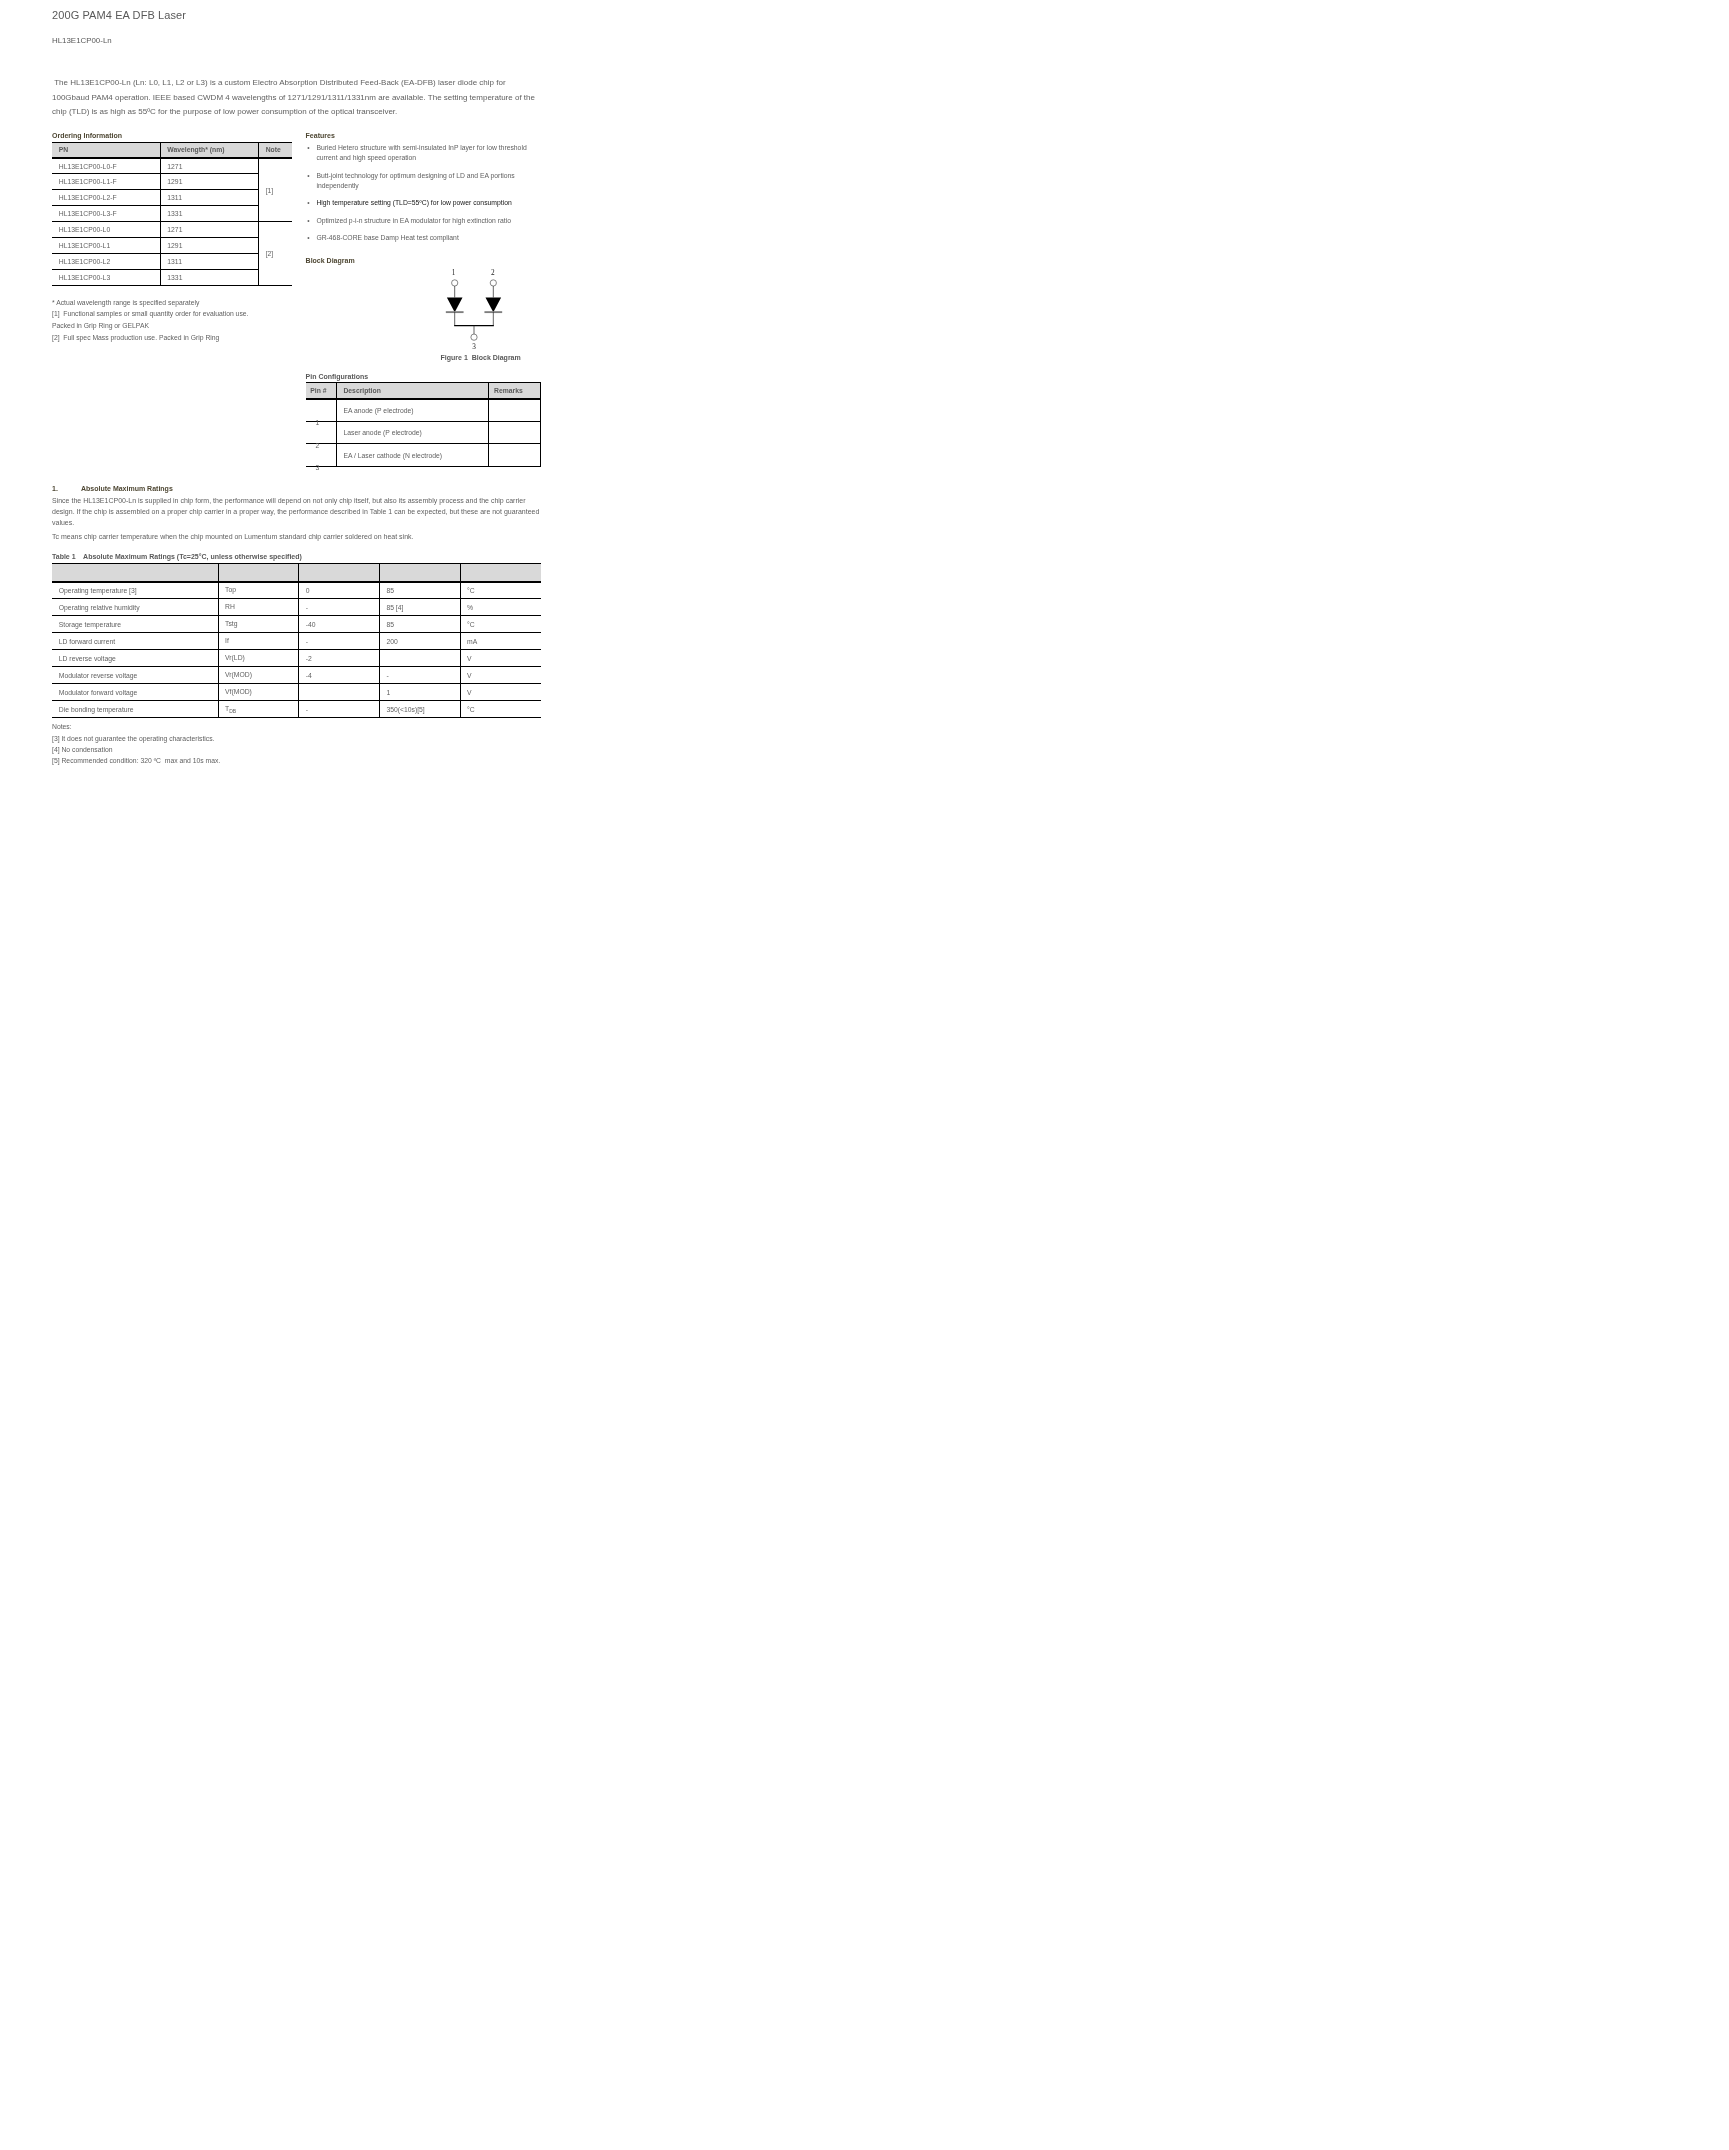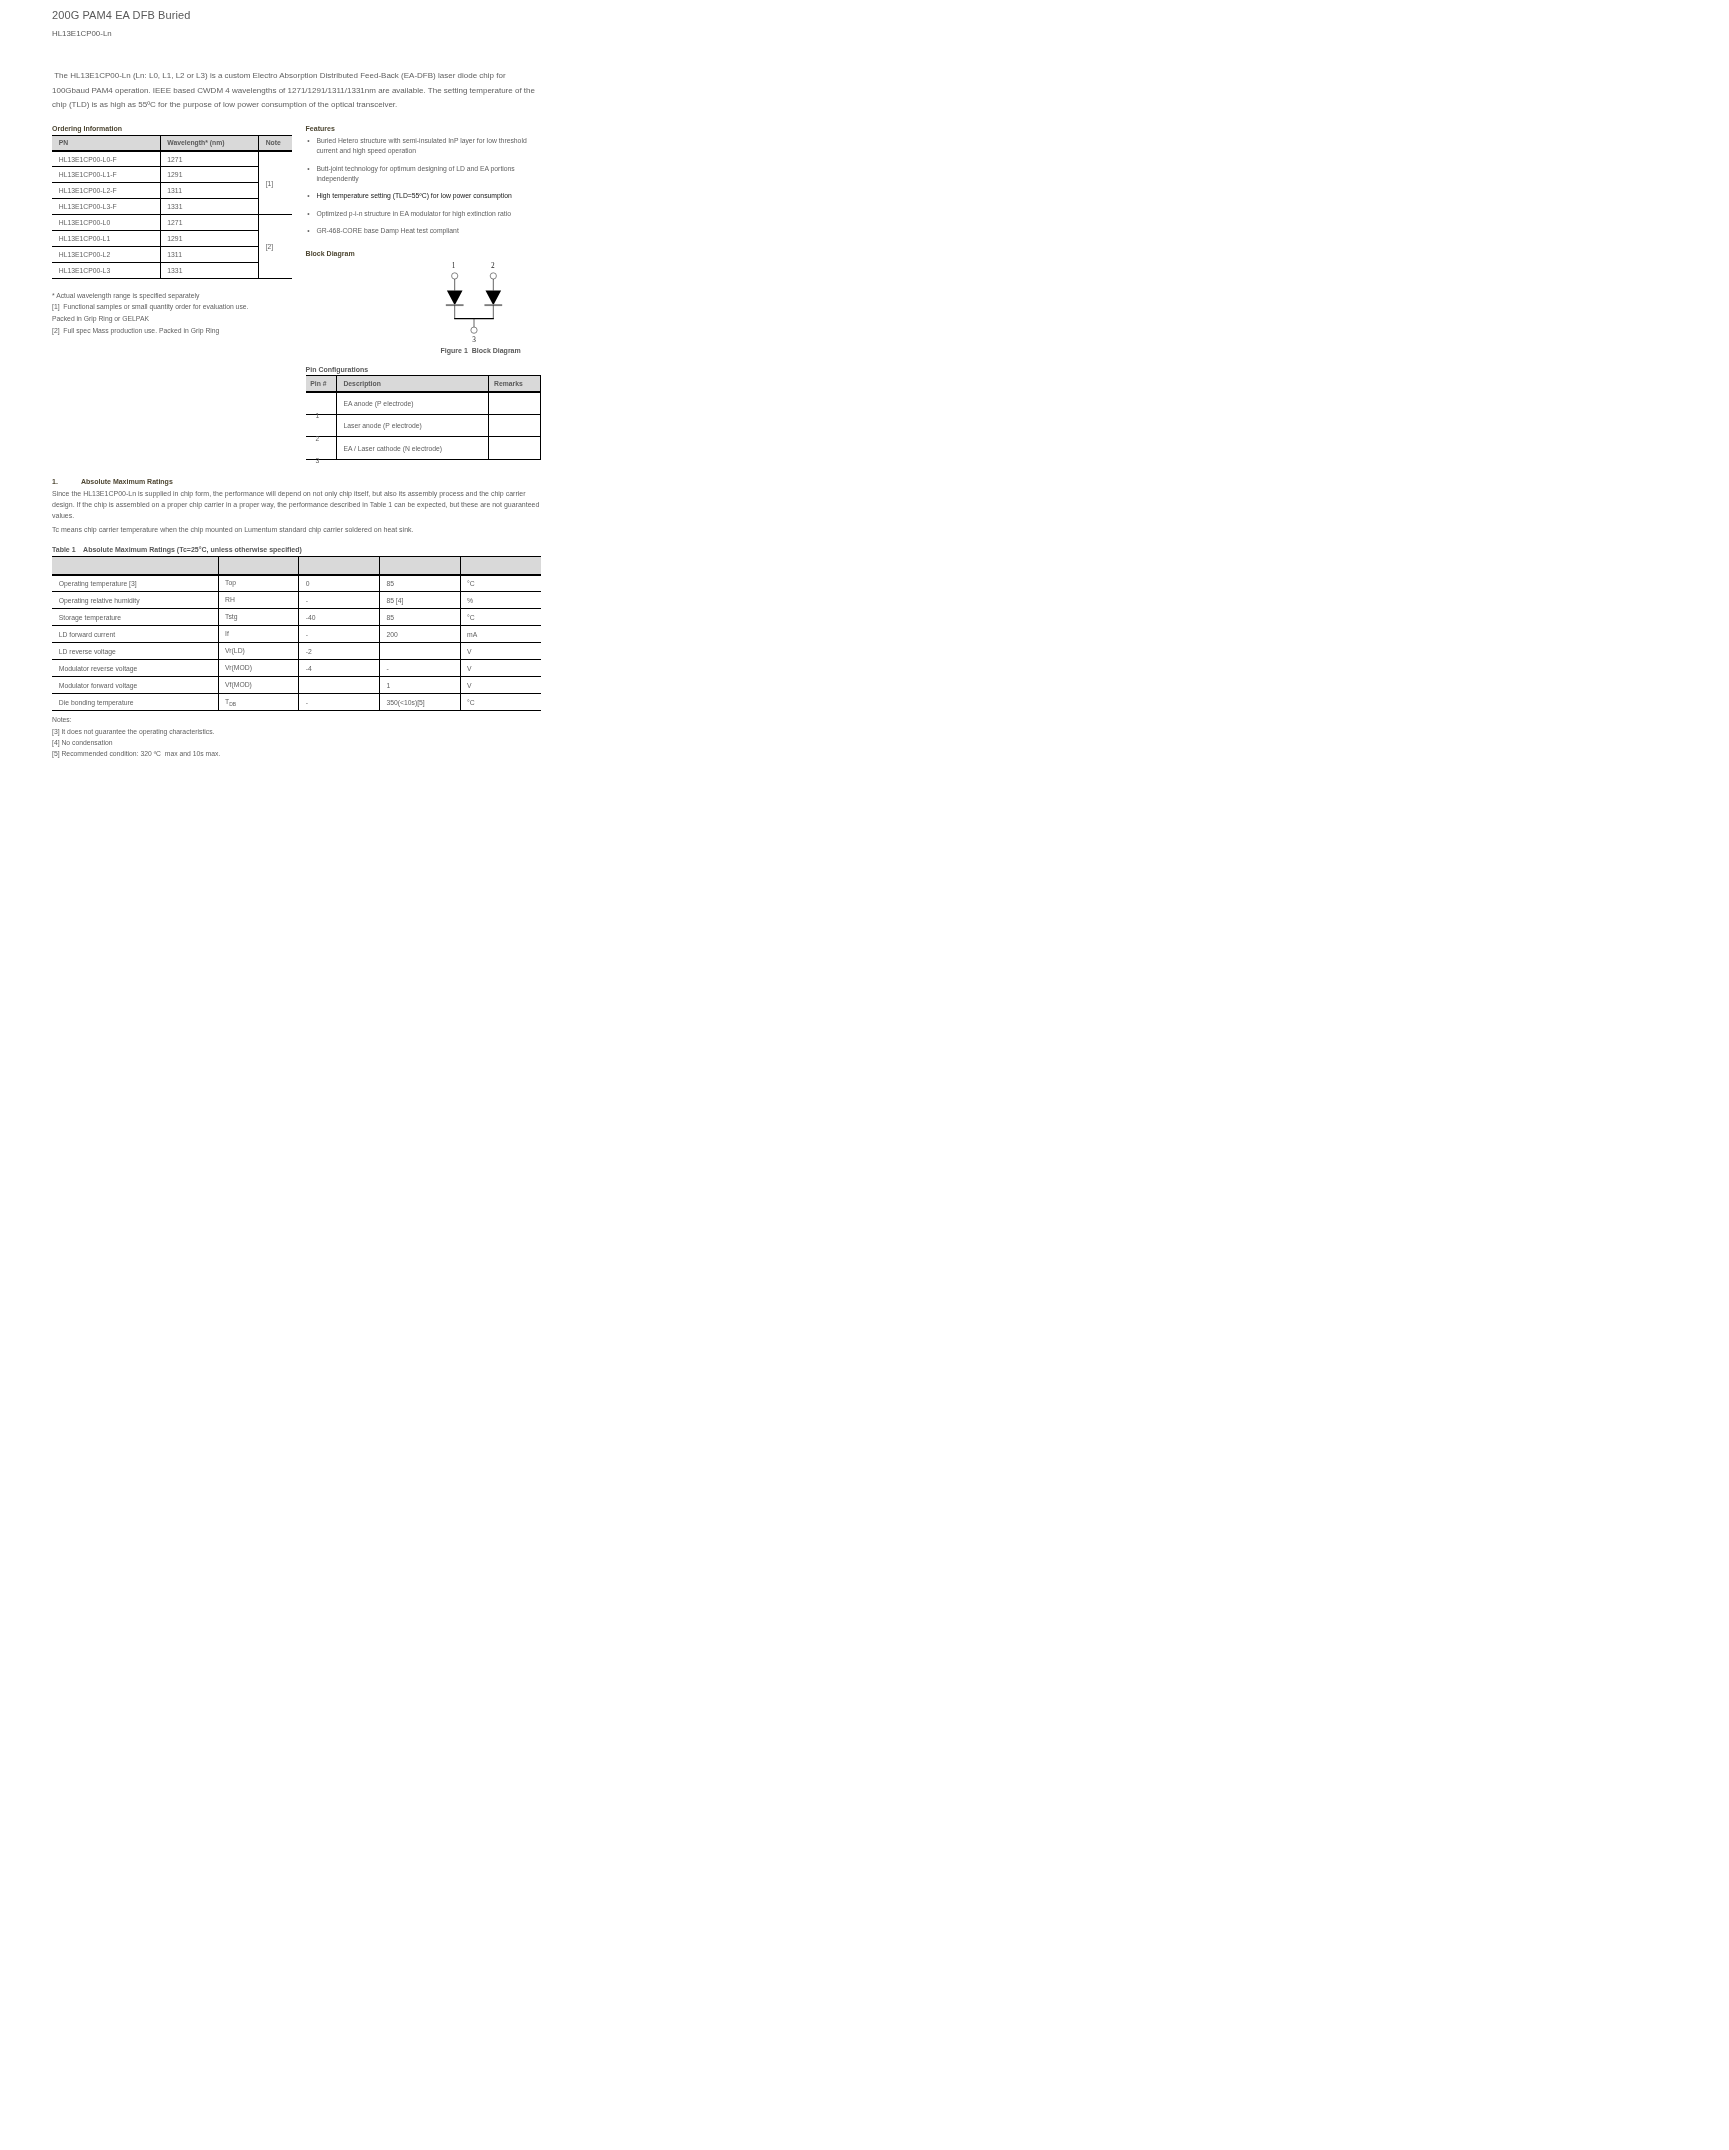--- a/index.html
+++ b/index.html
@@ -5,21 +5,21 @@
   * { margin:0; padding:0; box-sizing:border-box; }
   html,body { background:#ffffff; }
   body { font-family:"Liberation Sans", sans-serif; color:var(--text-gray,#5f5f5f); }
   .page{
     width:577px; min-height:717px; background:#fff;
     padding:6.3px 36px 12.6px 52px; box-sizing:border-box;
     overflow:hidden;
   }
   
   .doc-title{ font-size:11px; font-weight:500; color:#595959; letter-spacing:0.1px; margin-top:3.1px; }
-  .doc-subtitle{ font-size:7.9px; font-weight:400; color:#595959; margin-top:8px; }
+  .doc-subtitle{ font-size:7.9px; font-weight:400; color:#595959; margin-top:15px; }
   .intro{
     font-size:8px; line-height:1.82; color:#5f5f5f;
     margin-top:31px; white-space:pre-wrap;
   }
   h3.accent{ font-size:7px; font-weight:bold; color:var(--heading-accent,#4e4733); }
   h3.grayhead{ font-size:7px; font-weight:bold; color:#595959; }
 
   
   .columns{ display:flex; gap:13.6px; margin-top:11.5px; }
   .col-left{ width:240px; flex:none; }
@@ -86,21 +86,21 @@
   .notes{ margin-top:4.2px; font-size:6.8px; line-height:1.42; color:#5f5f5f; }
   .notes div{ white-space:pre-wrap; margin-bottom:1.6px; }
 
   svg text{ font-family:"Liberation Serif", serif; fill:#1c1c1c; }
 </style>
 </head>
 <body>
 
 <div class="page">
 
-  <div class="doc-title">200G PAM4 EA DFB Buried</div>
+  <div class="doc-title">200G PAM4 EA DFB Laser</div>
   <div class="doc-subtitle">HL13E1CP00-Ln</div>
 
   <p class="intro"> The HL13E1CP00-Ln (Ln: L0, L1, L2 or L3) is a custom Electro Absorption Distributed Feed-Back (EA-DFB) laser diode chip for 100Gbaud PAM4 operation. IEEE based CWDM 4 wavelengths of 1271/1291/1311/1331nm are available. The setting temperature of the chip (TLD) is as high as 55ºC for the purpose of low power consumption of the optical transceiver.</p>
 
   <div class="columns">
 
     <div class="col-left">
       <h3 class="accent">Ordering Information</h3>
 
       <table class="ordering-table">

